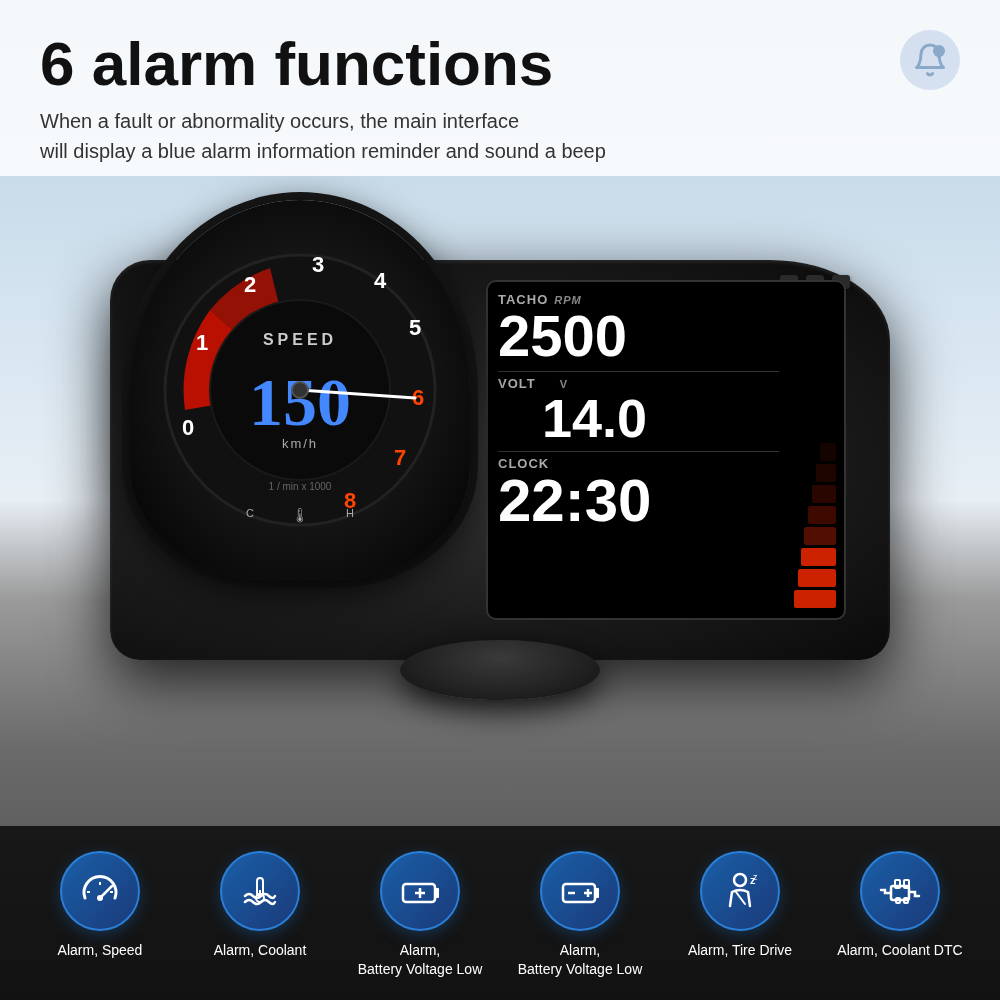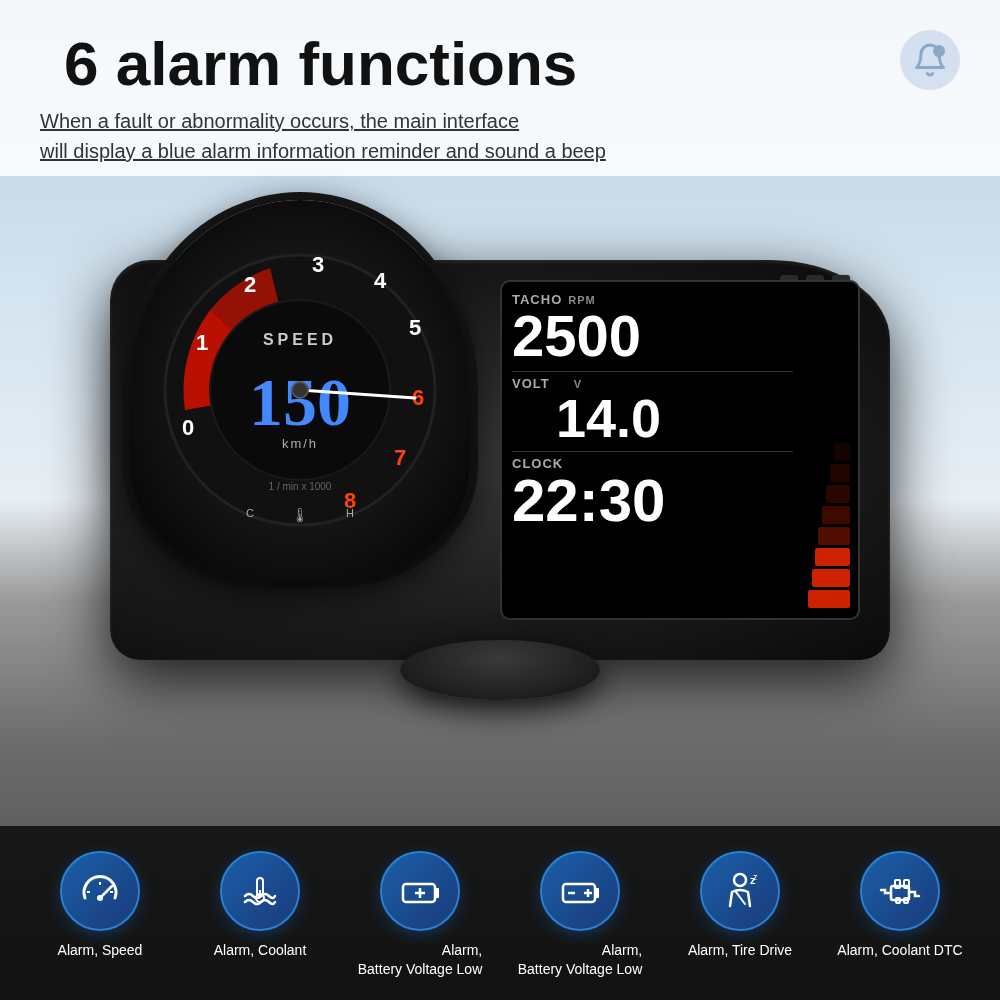--- a/index.html
+++ b/index.html
@@ -32,29 +32,27 @@
       background: rgba(255,255,255,0.85);
       padding-bottom: 10px;
     }
 
     .main-title {
       font-size: 62px;
       font-weight: 900;
       color: #111;
       line-height: 1.1;
       margin-bottom: 8px;
-      margin-left: 24px;
     }
 
     .subtitle {
       font-size: 20px;
       color: #333;
       font-weight: 400;
       line-height: 1.5;
-      text-decoration: underline;
     }
 
     .bell-icon-container {
       position: absolute;
       top: 30px;
       right: 40px;
       width: 60px;
       height: 60px;
       border-radius: 50%;
       background: rgba(180,200,230,0.5);
@@ -124,21 +122,21 @@
     }
 
     .gauge-svg {
       width: 100%;
       height: 100%;
     }
 
     
     .right-display {
       position: absolute;
-      right: 30px;
+      right: 44px;
       top: 20px;
       width: 360px;
       height: 340px;
       background: #000;
       border-radius: 10px;
       border: 2px solid #333;
       overflow: hidden;
       padding: 10px;
     }
 
@@ -264,21 +262,21 @@
       border: 2px solid #2a7fd8;
       display: flex;
       align-items: center;
       justify-content: center;
       box-shadow: 0 4px 15px rgba(26,95,168,0.4);
     }
 
     .alarm-label {
       font-size: 14px;
       color: #fff;
-      text-align: right;
+      text-align: center;
       line-height: 1.4;
     }
   </style>
 </head>
 <body>
 
 <div class="background"></div>
 
 <div class="top-section">
   <h1 class="main-title">6 alarm functions</h1>
@@ -320,21 +318,21 @@
           <div class="bar-segment" style="width:24px; opacity:0.2;"></div>
           <div class="bar-segment" style="width:20px; opacity:0.15;"></div>
           <div class="bar-segment" style="width:16px; opacity:0.1;"></div>
         </div>
 
         <div style="width: calc(100% - 55px);">
 
           <div class="display-row">
             <div style="display:flex; align-items:baseline; gap:6px;">
               <span class="display-label">TACHO</span>
-              <span class="display-label" style="font-size:11px; color:#888;">RPM</span>
+              <span class="display-label" style="font-size:11px; color:#888;font-style:italic;">RPM</span>
             </div>
             <div class="display-value tacho">2500</div>
           </div>
 
           <div class="display-divider"></div>
 
           <div class="display-row">
             <div style="display:flex; align-items:baseline; gap:24px;">
               <span class="display-label">VOLT</span>
               <span class="display-label" style="font-size:11px; color:#888;">V</span>

